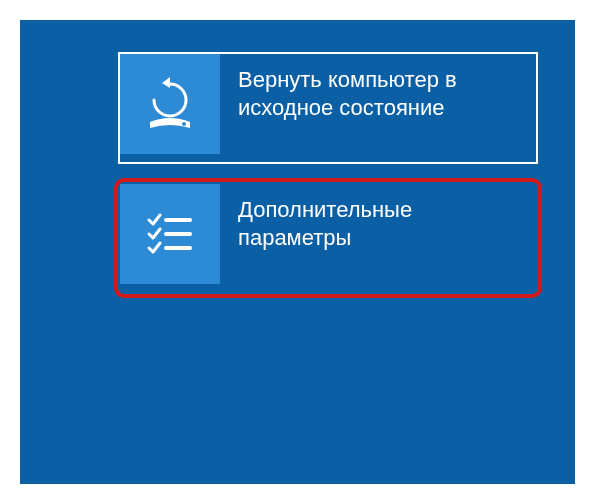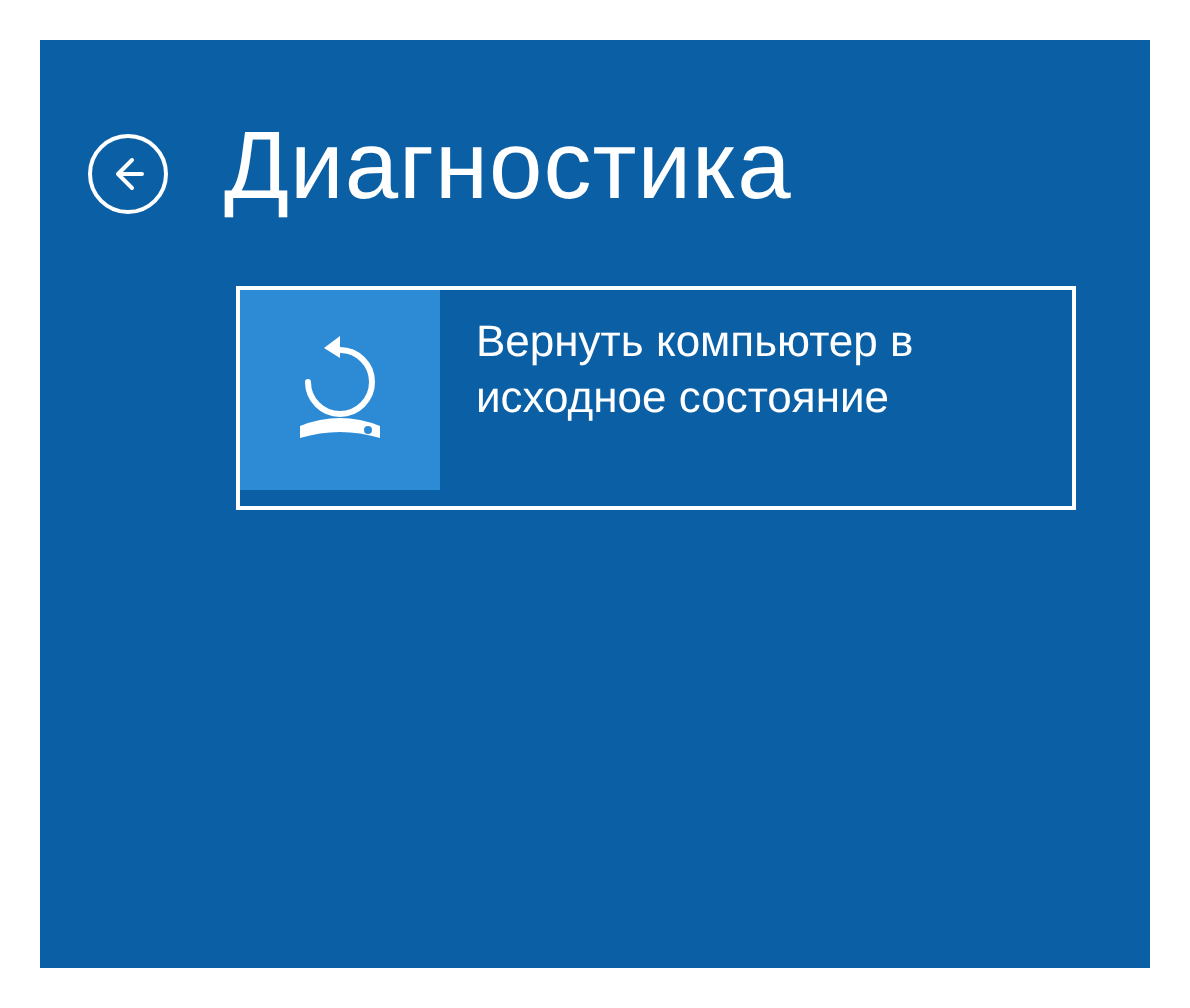--- a/index.html
+++ b/index.html
@@ -83,41 +83,51 @@
     font-weight: 300;
     line-height: 1.25;
     color: #fff;
   }
 </style>
 </head>
 <body>
 
 <div class="screen">
 
-  <div class="header">
-    <div class="back-btn">
-      <svg width="20" height="20" viewBox="0 0 20 20">
-        <path d="M12 3 L5 10 L12 17 M5 10 H17" stroke="#fff" stroke-width="2" fill="none" stroke-linecap="round" stroke-linejoin="round"></path>
-      </svg>
-    </div>
-    <div class="title">Диагностика</div>
-  </div>
 
   <div class="options">
 
     <div class="option focused">
       <div class="tile">
         <svg width="60" height="60" viewBox="0 0 60 60">
           <g stroke="#fff" stroke-width="3" fill="none" stroke-linecap="round">
             <path d="M30 10 A16 16 0 1 1 14 26"></path>
             <path d="M30 3 L30 14 L22 9 Z" fill="#fff" stroke="none"></path>
           </g>
           <path d="M10 48 Q30 40 50 48 L50 54 Q30 48 10 54 Z" fill="#fff"></path>
           <circle cx="44" cy="50" r="2" fill="#2d8bd6"></circle>
         </svg>
       </div>
       <div class="label">Вернуть компьютер в исходное состояние</div>
     </div>
 
+    <div class="option">
+      <div class="highlight"></div>
+      <div class="tile">
+        <svg width="56" height="56" viewBox="0 0 56 56">
+          <g stroke="#fff" stroke-width="4" stroke-linecap="round">
+            <line x1="24" y1="14" x2="48" y2="14"></line>
+            <line x1="24" y1="28" x2="48" y2="28"></line>
+            <line x1="24" y1="42" x2="48" y2="42"></line>
+          </g>
+          <g stroke="#fff" stroke-width="3" fill="none" stroke-linecap="round" stroke-linejoin="round">
+            <path d="M7 14 L11 18 L18 9"></path>
+            <path d="M7 28 L11 32 L18 23"></path>
+            <path d="M7 42 L11 46 L18 37"></path>
+          </g>
+        </svg>
+      </div>
+      <div class="label">Дополнительные параметры</div>
+    </div>
 
   </div>
 
 </div>
 
 </body></html>

